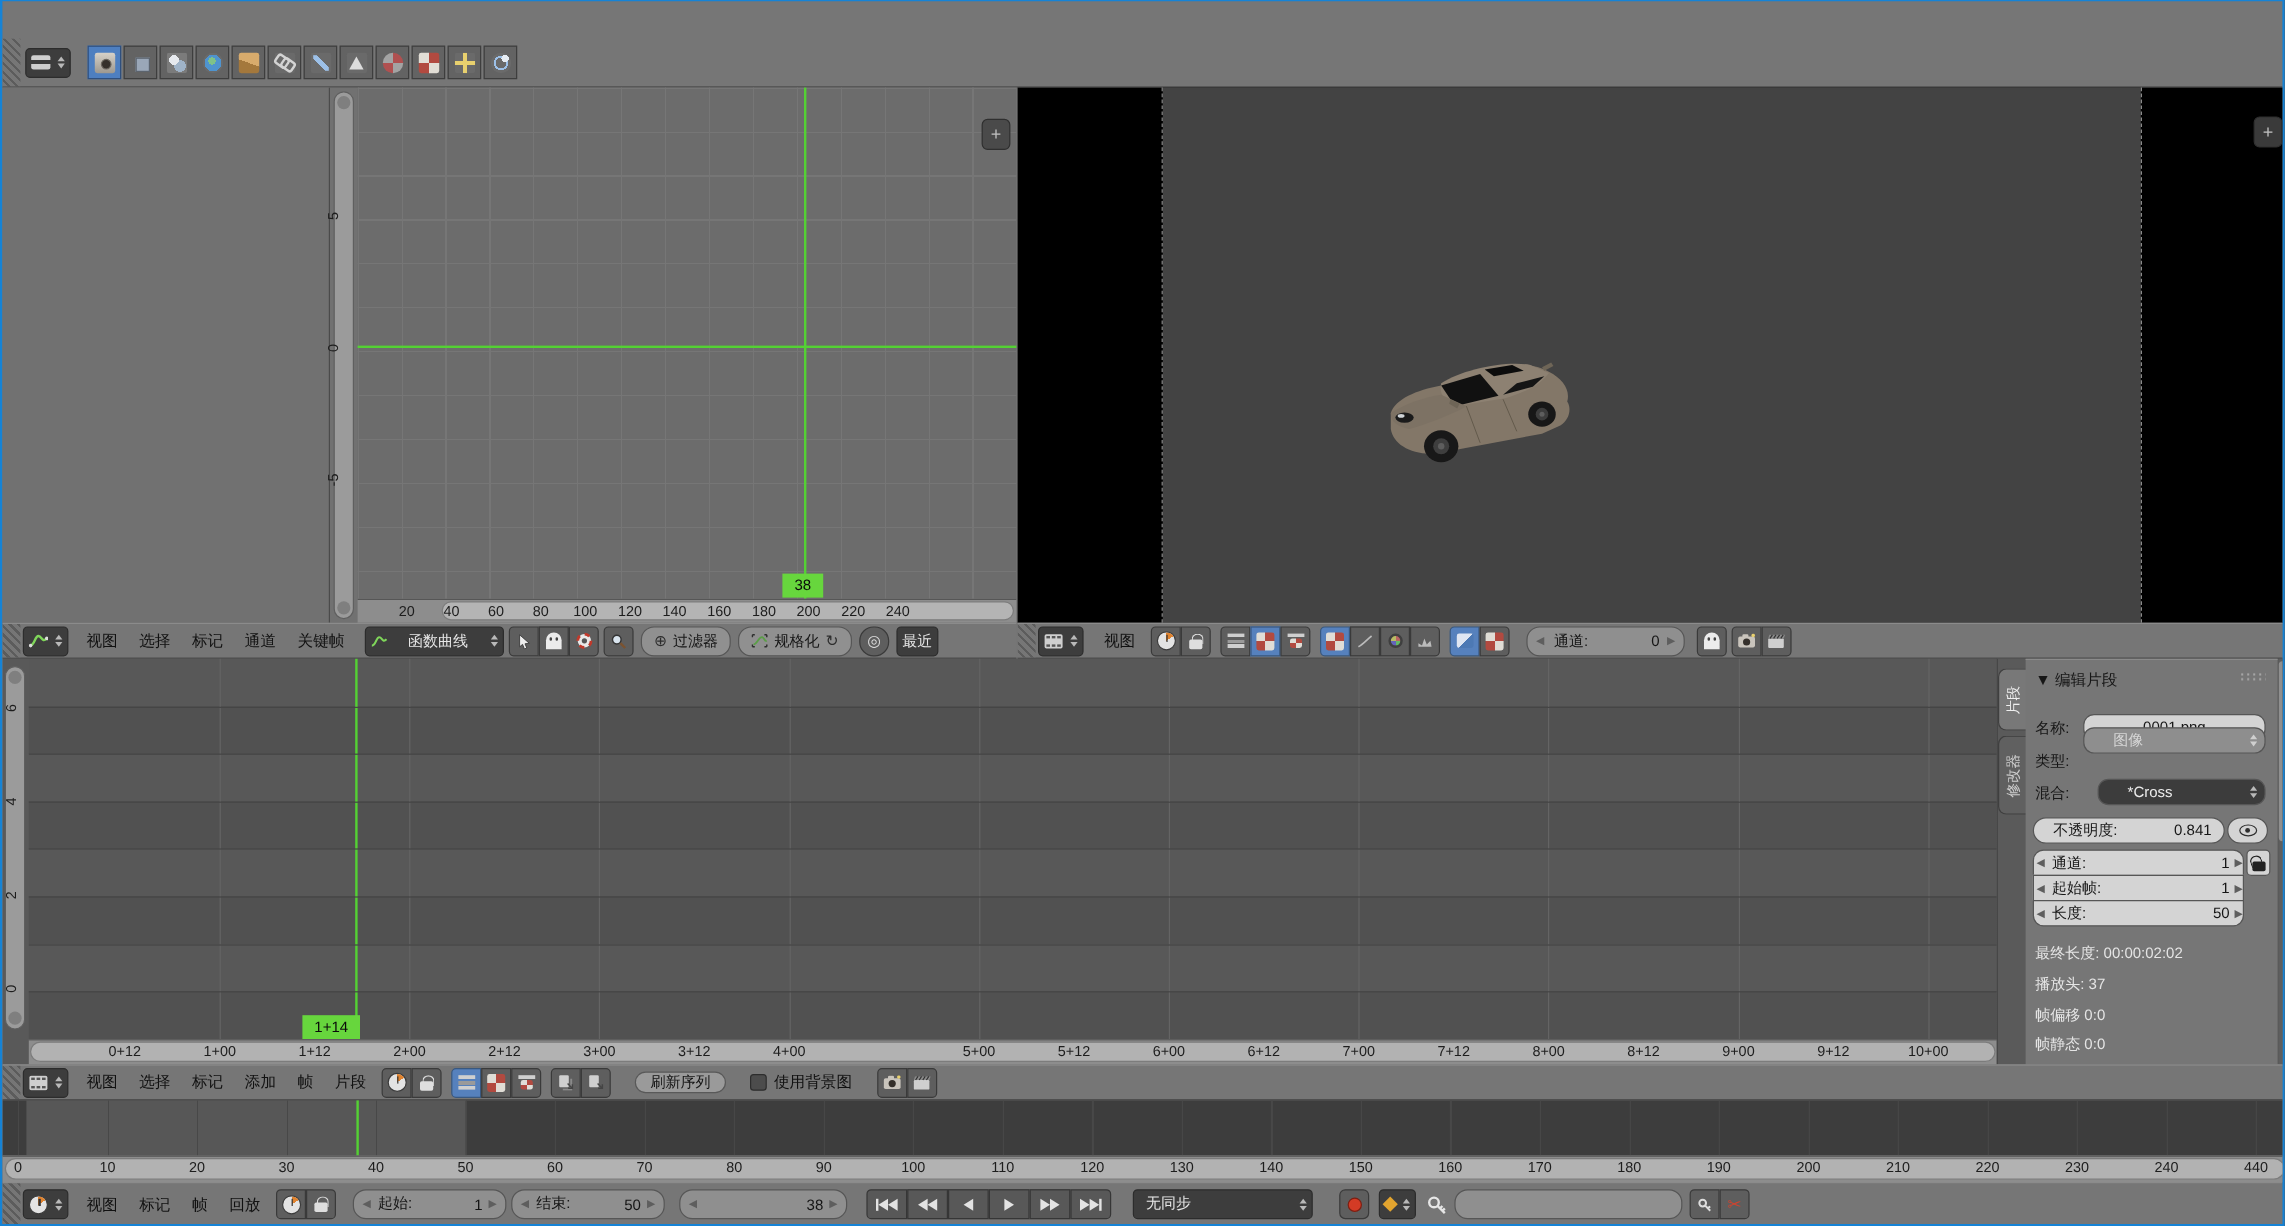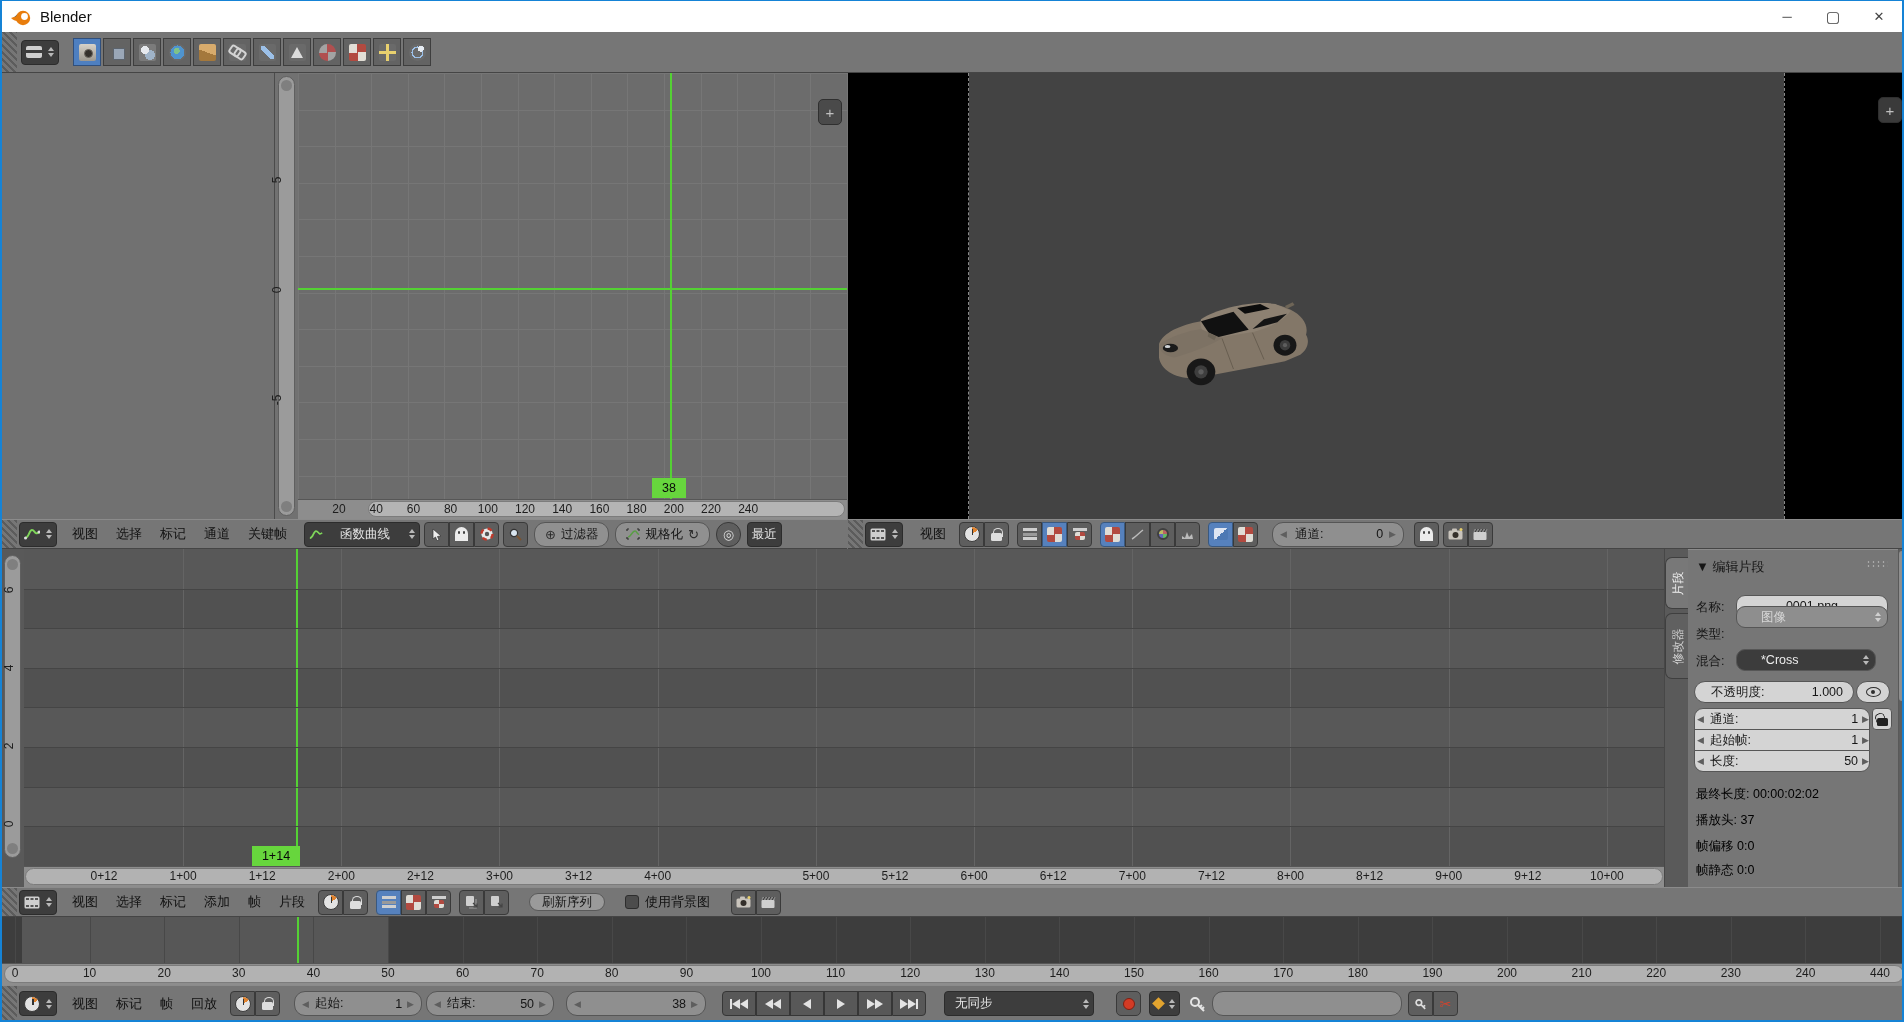--- a/index.html
+++ b/index.html
@@ -123,21 +123,21 @@
   .sbtab.active{background:#787878;color:#efefef;}
   .sbtab.inactive{background:#606060;color:#cfcfcf;}
   #sb-panel{position:absolute;left:1686px;top:0;width:210px;height:338px;background:#767676;border-top:1px solid #8b8b8b;}
   #sb-rscroll{position:absolute;left:1897px;top:0;width:7px;height:338px;background:#5e5e5e;}
   #sb-rthumb{position:absolute;left:0;top:2px;width:7px;height:150px;background:#8f8f8f;border-radius:3px;}
   .sb-label{position:absolute;font-size:12.5px;color:#161616;}
   .sb-field{position:absolute;height:22px;border:1px solid #565656;font-size:12.5px;display:flex;align-items:center;}
   .f-light{background:#d4d4d4;color:#161616;}
   .f-mid{background:#8e8e8e;color:#d6d6d6;}
   .f-dark{background:#3c3c3c;color:#ececec;}
-  .sb-info{position:absolute;font-size:12.5px;color:#000000;white-space:nowrap;}
+  .sb-info{position:absolute;font-size:12.5px;color:#e5e5e5;white-space:nowrap;}
   .dots{position:absolute;width:22px;height:8px;background-image:radial-gradient(#a8a8a8 1px,transparent 1.2px);background-size:5px 4px;}
   .eye{width:15px;height:10px;border:1.6px solid #2e2e2e;border-radius:50%;position:relative;}
   .eye::after{content:"";position:absolute;left:4px;top:1.5px;width:4px;height:4px;border-radius:50%;background:#2e2e2e;}
   #vse-header{left:0;top:886px;width:1904px;height:30px;}
   .chk{width:14px;height:14px;background:#4c4c4c;border:1px solid #2d2d2d;border-radius:3px;}
   .btn-light{height:18px;background:#9a9a9a;border:1px solid #595959;border-radius:11px;color:#141414;font-size:12.5px;
              display:flex;align-items:center;padding:0 12px;white-space:nowrap;text-align:right;}
   
   #tl-view{position:absolute;left:0;top:916px;width:1904px;height:46px;background:#3d3d3d;}
   #tl-range{position:absolute;left:20px;top:0;width:366px;height:46px;background:#575757;}
@@ -152,34 +152,20 @@
   .tri.r{border-left:8px solid #e3e3e3;} .tri.l{border-right:8px solid #e3e3e3;}
   .vbar{width:2px;height:10px;background:#e3e3e3;}
   .rec{width:12px;height:12px;border-radius:50%;background:#d33b25;border:1px solid #7e1f12;}
   .keyd{width:9px;height:9px;background:#e2a42f;transform:rotate(45deg);}
 </style>
 </head>
 <body>
 
 <div id="win">
 
-  <div id="titlebar">
-    <svg class="mini" width="22" height="22" viewBox="0 0 22 22" style="margin-left:8px">
-      <path d="M2 13 L10 6 L14 9 Z" fill="#2a5a87"></path>
-      <circle cx="13" cy="12" r="7.2" fill="#e87d0d"></circle>
-      <circle cx="14.5" cy="10.5" r="3.4" fill="#fff"></circle>
-      <path d="M1 12 C4 15 8 16 10 14 L7 10 Z" fill="#e87d0d"></path>
-    </svg>
-    <span id="title-text">Blender</span>
-    <div id="win-controls">
-      <div class="wbtn">─</div>
-      <div class="wbtn" style="font-size:15px">▢</div>
-      <div class="wbtn">✕</div>
-    </div>
-  </div>
 
   <div id="props-header" class="hdr">
     <div class="corner"></div>
     <div class="dd" style="margin-left:4px">
       <span style="display:inline-block;width:16px;height:12px;background:linear-gradient(#cfcfcf 0 4px,transparent 4px 7px,#cfcfcf 7px 11px);border-radius:2px"></span>
       <span class="spin">
           <i class="up"></i>
           <i class="dn"></i>
         </span>
     </div>
@@ -526,30 +512,30 @@
       </div>
       <span class="sb-label" style="left:8px;top:76px">类型:</span>
       <div class="sb-field f-mid" style="left:48px;top:56px;width:152px;border-radius:9px">
         <span style="margin-left:24px">图像</span>
         <span class="spin" style="position:absolute;right:6px">
             <i class="up" style="border-bottom-color:#cfcfcf"></i>
             <i class="dn" style="border-top-color:#cfcfcf"></i>
           </span>
       </div>
       <span class="sb-label" style="left:8px;top:103px">混合:</span>
-      <div class="sb-field f-dark" style="left:48px;top:99px;width:140px;border-radius:9px">
+      <div class="sb-field f-dark" style="left:60px;top:99px;width:140px;border-radius:9px">
         <span style="margin-left:24px">*Cross</span>
         <span class="spin" style="position:absolute;right:6px">
             <i class="up"></i>
             <i class="dn"></i>
           </span>
       </div>
       <div class="sb-field f-light" style="left:6px;top:131px;width:160px;border-radius:11px">
         <span style="margin-left:16px">不透明度:</span>
-        <span style="flex:1;text-align:right;margin-right:10px">1.000</span>
+        <span style="flex:1;text-align:right;margin-right:10px">0.841</span>
       </div>
       <div class="sb-field f-light" style="left:168px;top:131px;width:34px;border-radius:11px;justify-content:center">
           <span class="eye"></span>
         </div>
       <div class="sb-field f-light" style="left:6px;top:158px;width:176px;border-radius:9px 9px 0 0">
         <span class="arrL" style="margin-left:2px">◀</span>
         <span style="margin-left:6px">通道:</span>
         <span style="flex:1;text-align:right;margin-right:4px">1</span>
         <span class="arrR">▶</span>
       </div>

